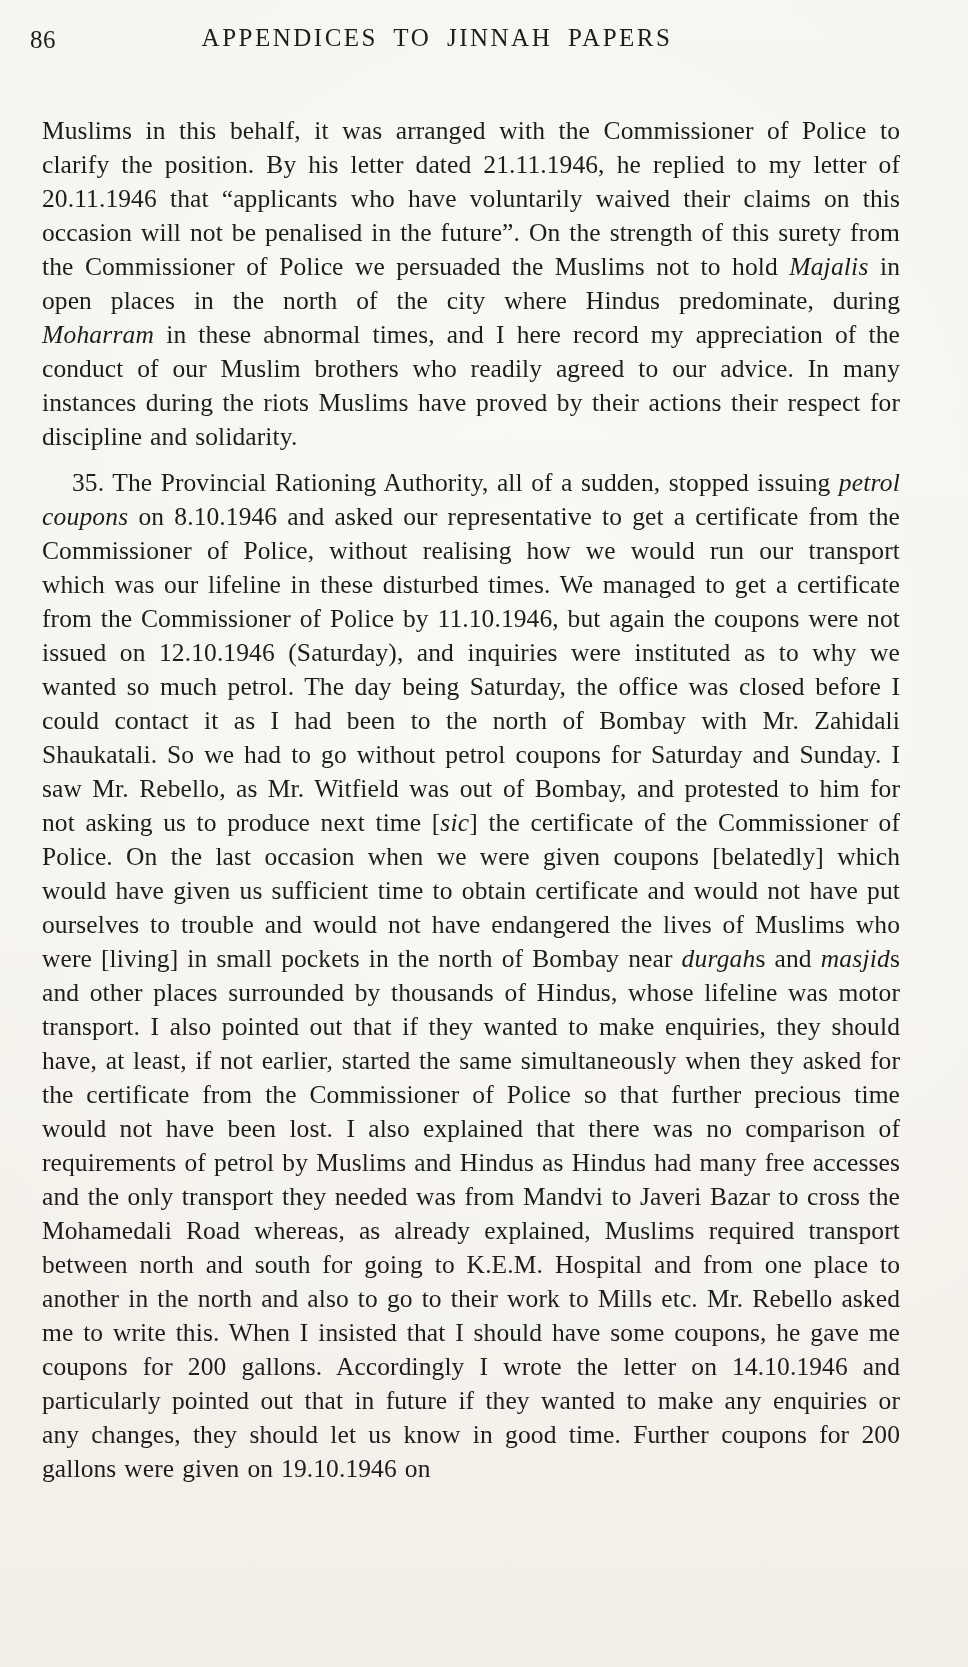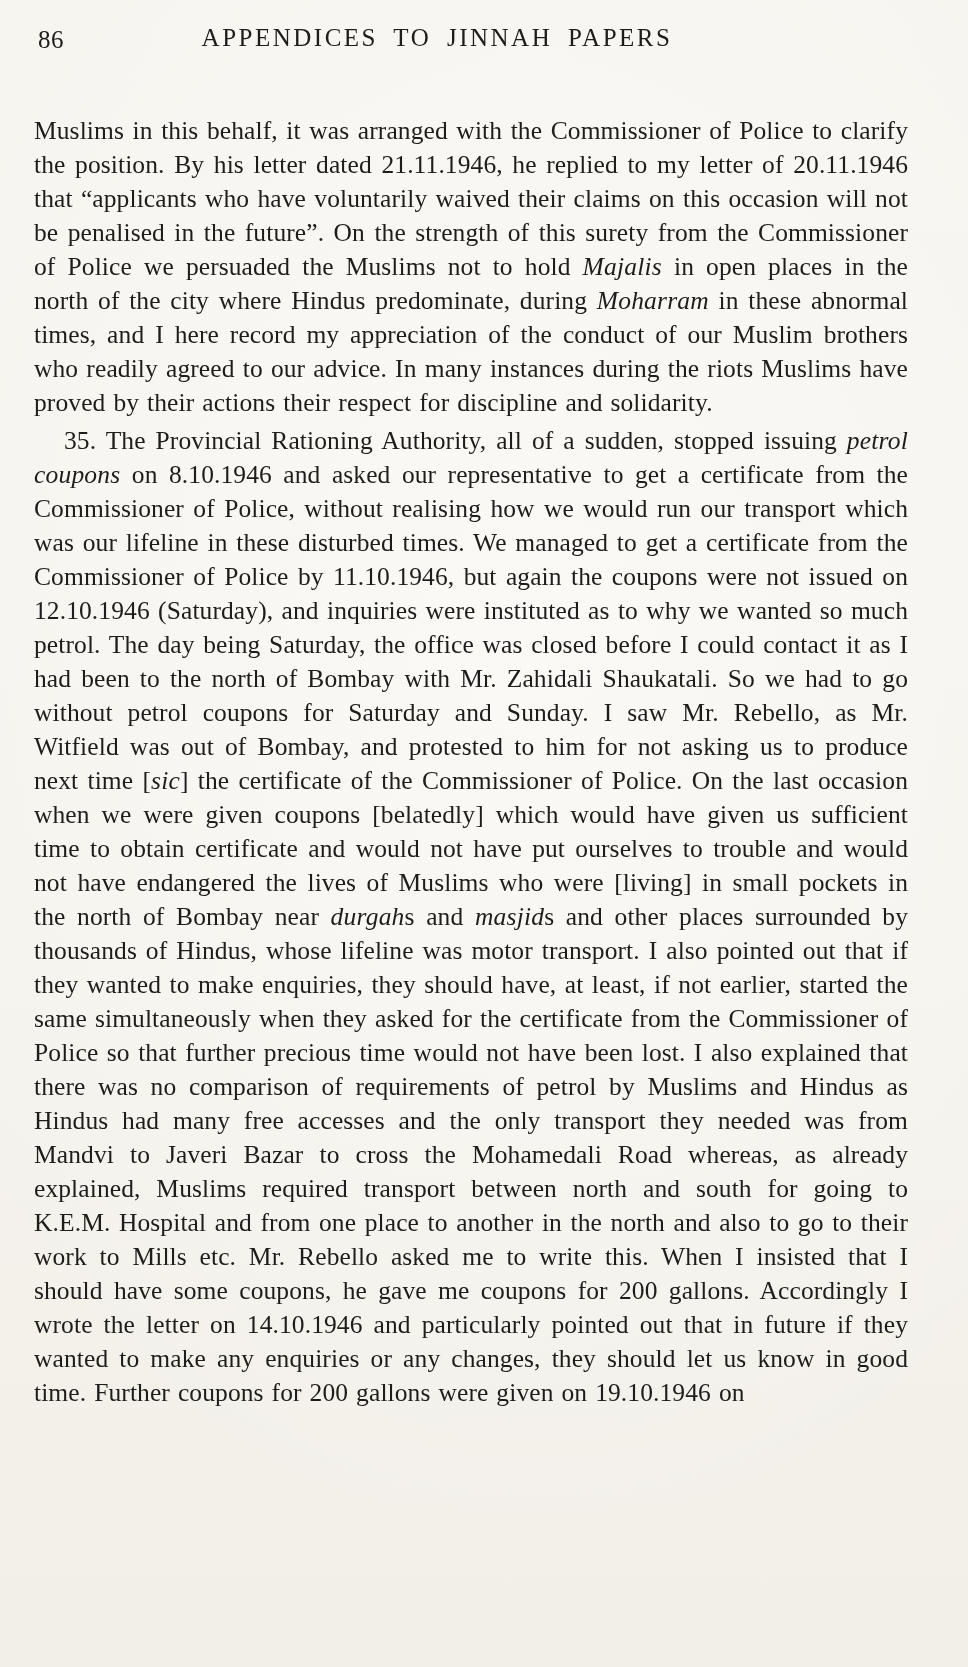--- a/index.html
+++ b/index.html
@@ -21,38 +21,38 @@
     padding: 24px 56px 40px 30px;
     overflow: hidden;
   }
   .page-header {
     position: relative;
     height: 34px;
     margin-bottom: 56px;
   }
   .page-number {
     position: absolute;
-    left: 8px;
+    left: 0;
     top: 2px;
     font-size: 25px;
     letter-spacing: 0.5px;
   }
   .running-title {
     position: absolute;
     left: 0;
     right: 68px;
     top: 0;
     text-align: center;
     font-size: 25px;
     letter-spacing: 2.5px;
     word-spacing: 7px;
     white-space: nowrap;
   }
   .body-text p {
-    margin: 4px;
+    margin: 12px;
     font-size: 25.5px;
     line-height: 34px;
     text-align: justify;
     word-spacing: 1.5px;
     letter-spacing: 0.1px;
   }
   .body-text p.indented {
     text-indent: 30px;
     font-family: Liberation Serif, serif;
   }

